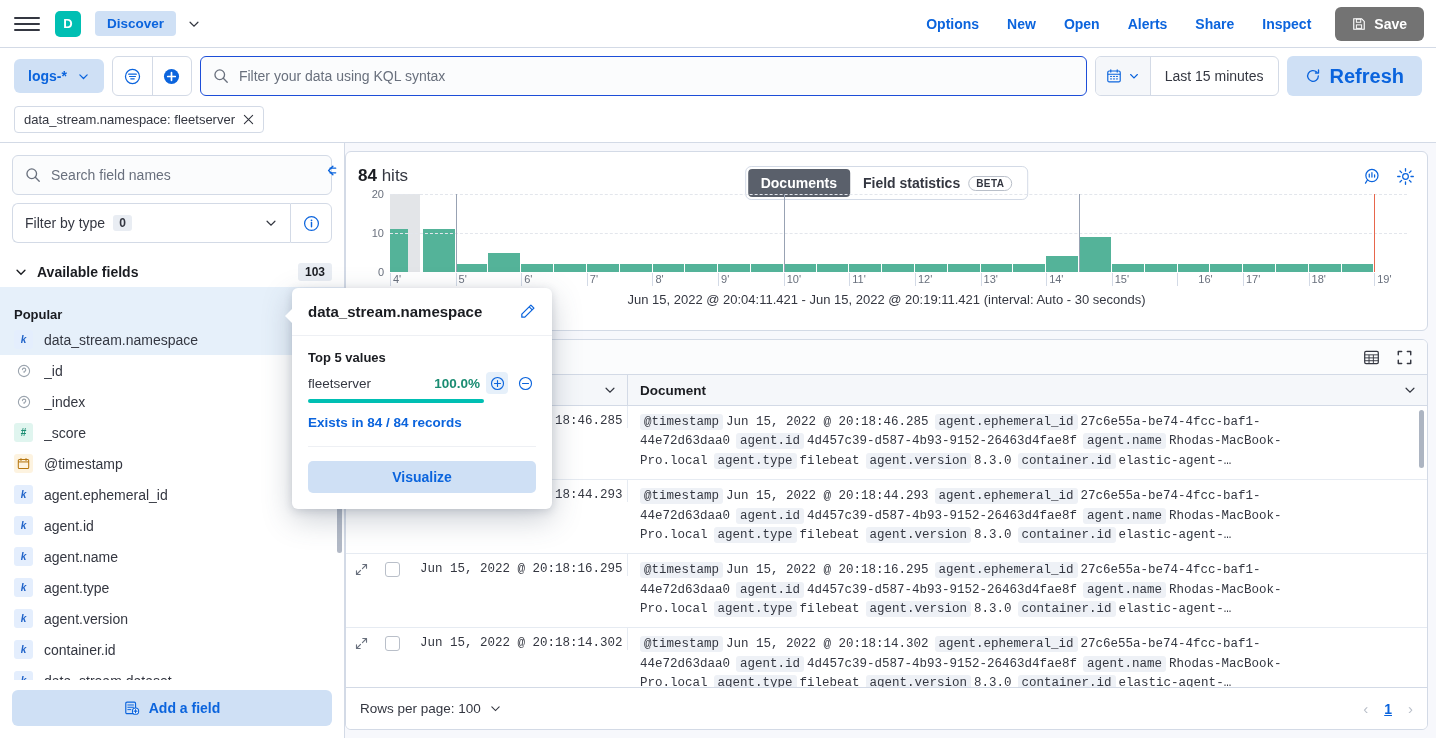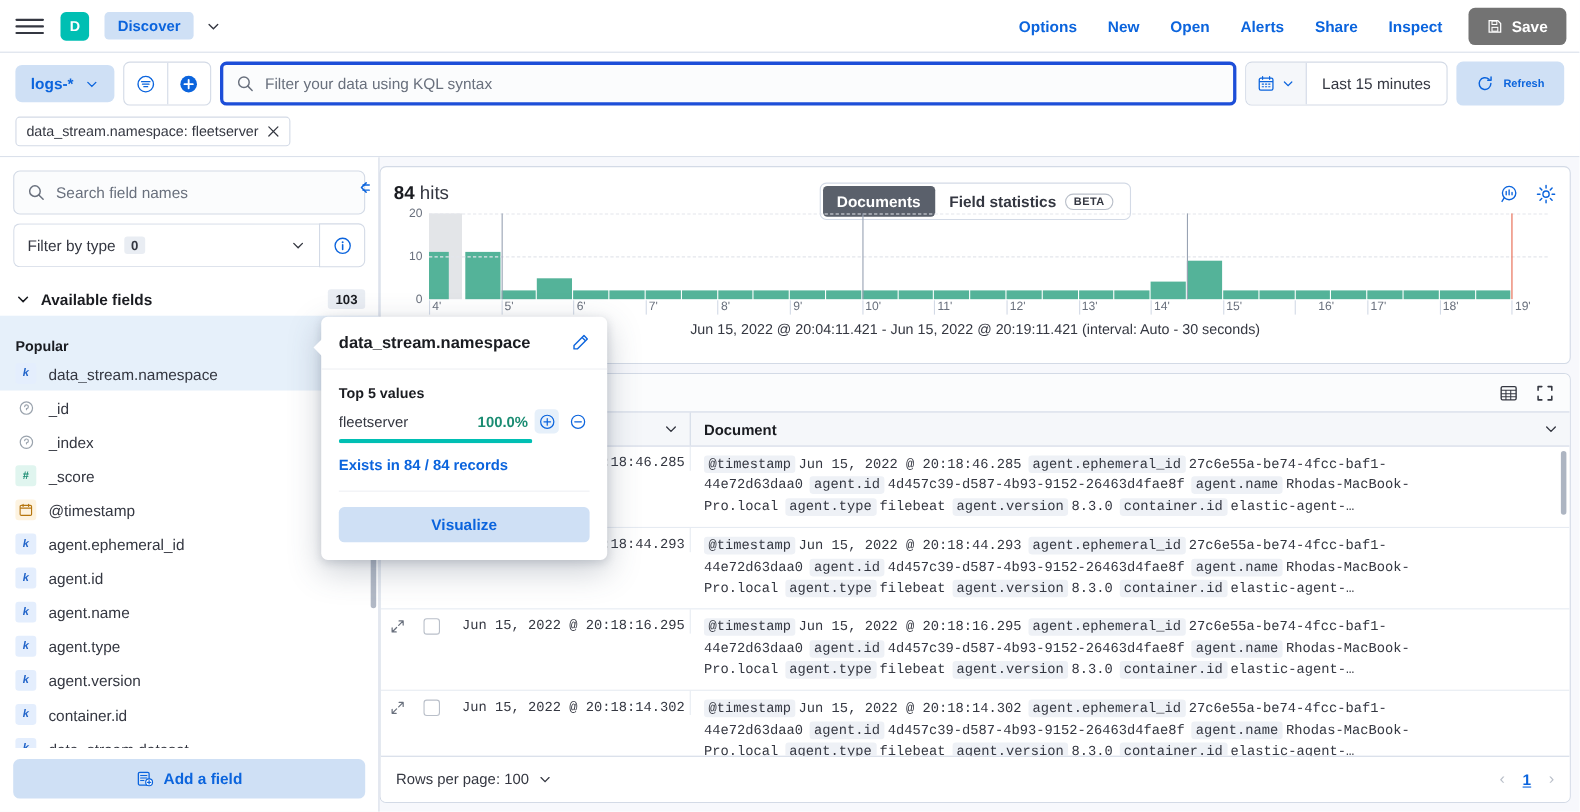--- a/index.html
+++ b/index.html
@@ -54,37 +54,37 @@
     background: #cfe0f5; color: #0b64dd; font-weight: 700; font-size: 14px;
     border-radius: 6px; padding: 9px 14px; display: flex; align-items: center; gap: 10px; cursor: pointer;
   }
   .icon-group { display: flex; border: 1px solid #d3dae6; border-radius: 6px; overflow: hidden; background:#fff; }
   .icon-group > div {
     width: 39px; height: 38px; display: flex; align-items: center; justify-content: center; cursor: pointer;
   }
   .icon-group > div + div { border-left: 1px solid #d3dae6; }
   .search-wrap {
     flex: 1 1 auto; height: 40px; background: #fbfcfd;
-    border: 3px solid #1d4ed8; border-radius: 6px;
+    border: 1px solid #1d4ed8; border-radius: 6px;
     display: flex; align-items: center; padding: 0 12px; gap: 10px;
     box-shadow: inset 0 0 0 0 #fff;
   }
   .search-wrap input {
     border: 0; outline: 0; background: transparent; width: 100%;
     font-family: "Liberation Sans", sans-serif; font-size: 14px; color: #343741;
   }
   .search-wrap input::placeholder { color: #69707d; }
   .daterange {
     display: flex; align-items: center; height: 40px;
     border: 1px solid #d3dae6; border-radius: 6px; overflow: hidden; background: #fff;
   }
   .dr-cal { background: #f5f7fa; height: 100%; display: flex; align-items: center; gap: 6px; padding: 0 10px; cursor: pointer; border-right: 1px solid #d3dae6; }
   .dr-text { padding: 0 14px; font-size: 14px; color: #343741; cursor: pointer; white-space: nowrap; }
   .refresh-btn {
-    background: #cfe0f5; color: #0b64dd; font-weight: 600; font-size: 10px;
+    background: #cfe0f5; color: #0b64dd; font-weight: 600; font-size: 20px;
     height: 40px; border-radius: 6px; padding: 0 18px;
     display: flex; align-items: center; gap: 9px; cursor: pointer;
   }
 
   
   .filterbar { flex: 0 0 39px; display: flex; align-items: center; padding: 0 14px 8px; background: #fff; border-bottom: 1px solid #d3dae6; }
   .filter-pill {
     border: 1px solid #d3dae6; border-radius: 4px; background: #fff;
     font-size: 13px; color: #343741; padding: 5px 9px;
     display: flex; align-items: center; gap: 8px; cursor: pointer;

